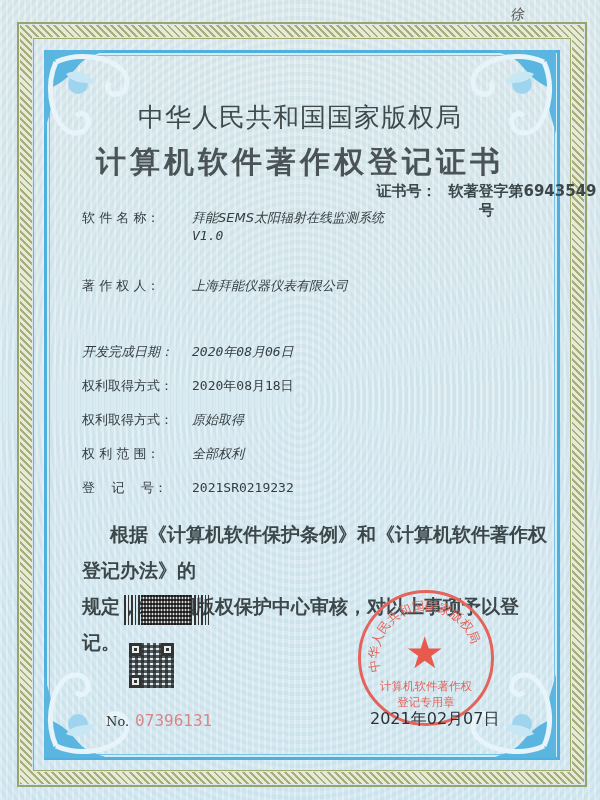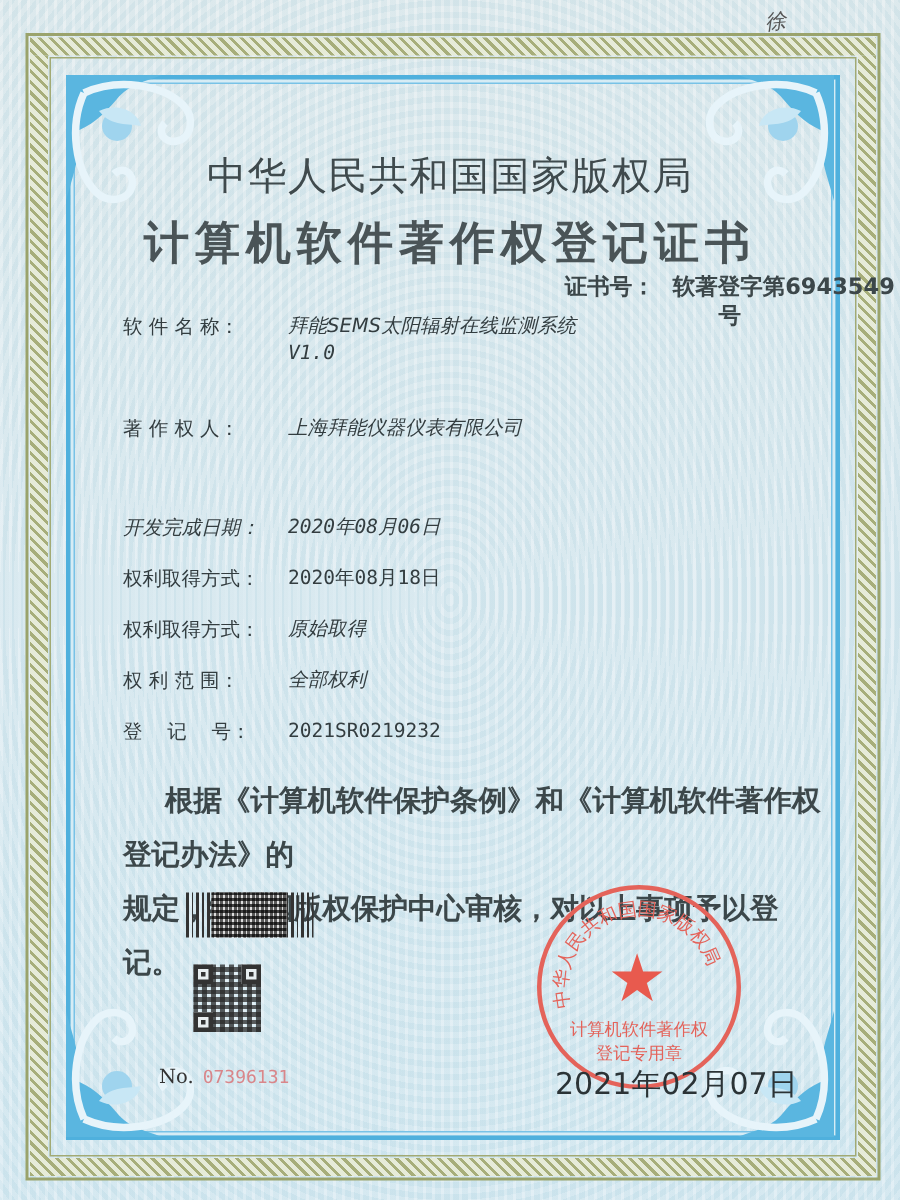--- a/index.html
+++ b/index.html
@@ -116,41 +116,41 @@
       content: ""; position: absolute; left: 2px; top: 2px; width: 3px; height: 3px; background: #333;
     }
     .qrcode .f1 { left: 0; top: 0; }
     .qrcode .f2 { right: 0; top: 0; }
     .qrcode .f3 { left: 0; bottom: 0; }
 
     .serial {
       position: absolute; left: 106px; top: 711px; font-size: 13px;
       font-family: "DejaVu Serif", "Liberation Serif", serif; color: #333;
     }
-    .serial .num { color: #d9868a; font-family: "DejaVu Sans Mono", "Liberation Mono", monospace; font-size: 12px; margin-left: 6px; letter-spacing: 0px; margin-top: 40px; }
+    .serial .num { color: #d9868a; font-family: "DejaVu Sans Mono", "Liberation Mono", monospace; font-size: 16px; margin-left: 6px; letter-spacing: 0px; margin-top: 40px; }
 
     .seal {
       position: absolute; left: 358px; top: 590px; width: 136px; height: 136px;
       border: 3px solid #e4635a; border-radius: 50%;
       color: #e4635a;
     }
     .seal svg { position: absolute; left: 0; top: 0; width: 130px; height: 130px; }
     .seal .star {
       position: absolute; left: 44px; top: 38px; font-size: 44px; line-height: 44px; color: #e85a4e;
       font-family: "DejaVu Sans", sans-serif;
     }
     .seal .bottom1, .seal .bottom2 {
       position: absolute; left: 0; width: 130px; text-align: center; font-size: 11.5px;
       font-family: "DejaVu Sans", "Liberation Sans", sans-serif; color: #e4635a;
     }
     .seal .bottom1 { top: 86px; }
     .seal .bottom2 { top: 102px; }
 
     .issue-date {
-      position: absolute; left: 370px; top: 709px; font-size: 20px;
+      position: absolute; left: 370px; top: 709px; font-size: 16px;
       font-family: "DejaVu Sans", "Liberation Sans", sans-serif; color: #2b3336;
     }
   </style>
 </head>
 <body>
 
 <div class="page">
   <div class="outer-border"></div>
   <div class="key-band"></div>
   <div class="inner-key-line"></div>

